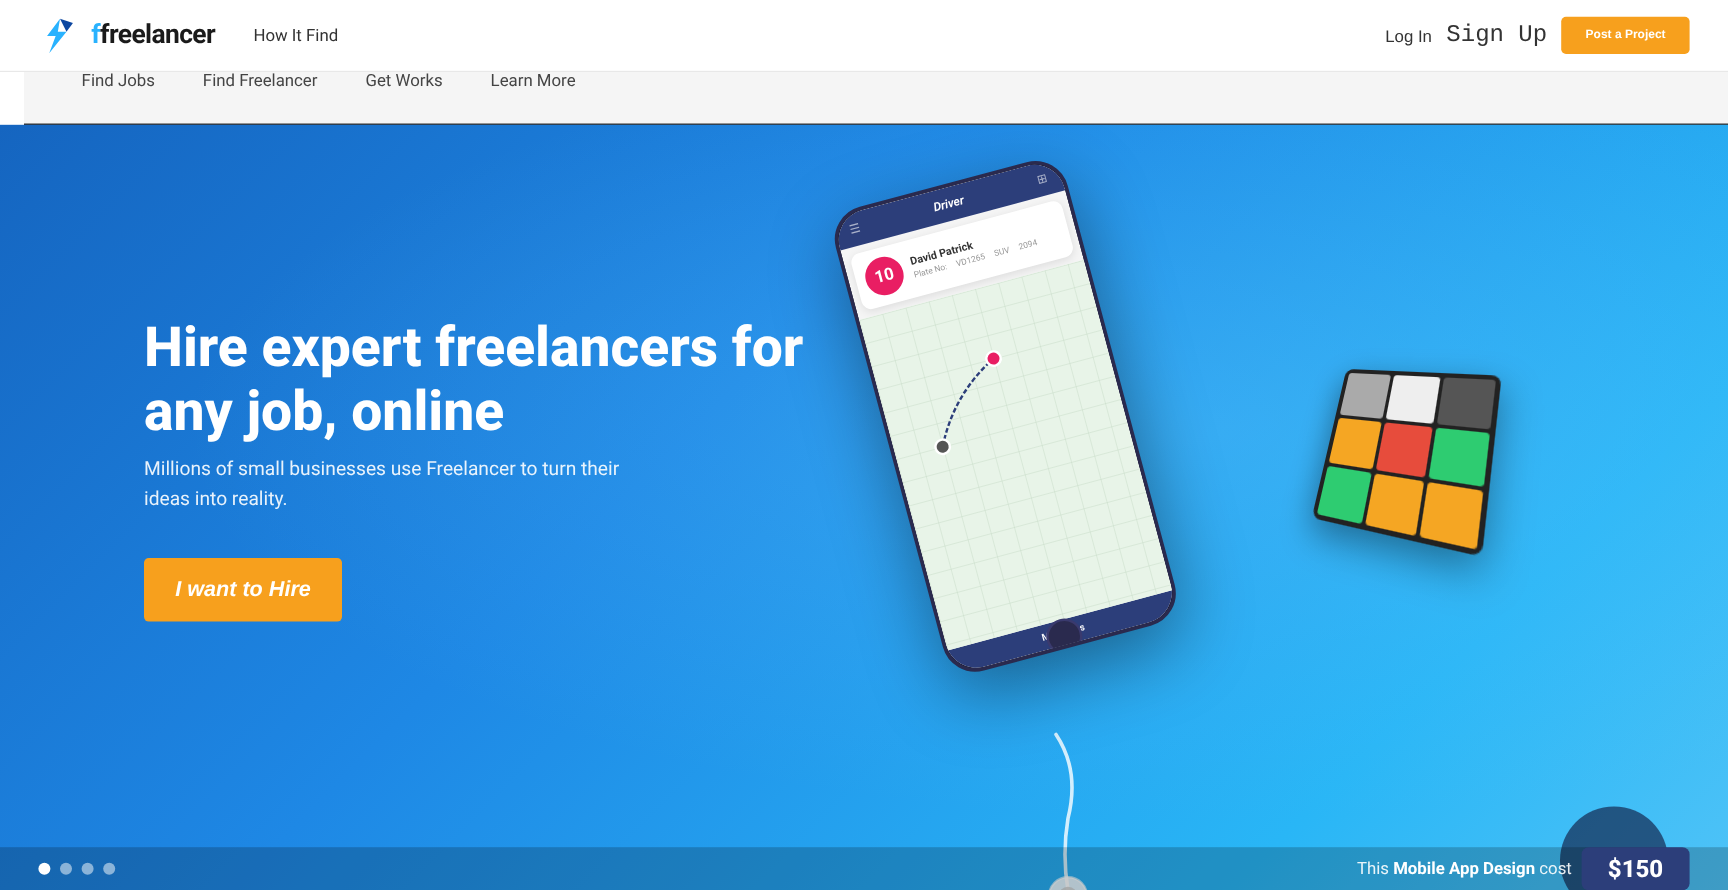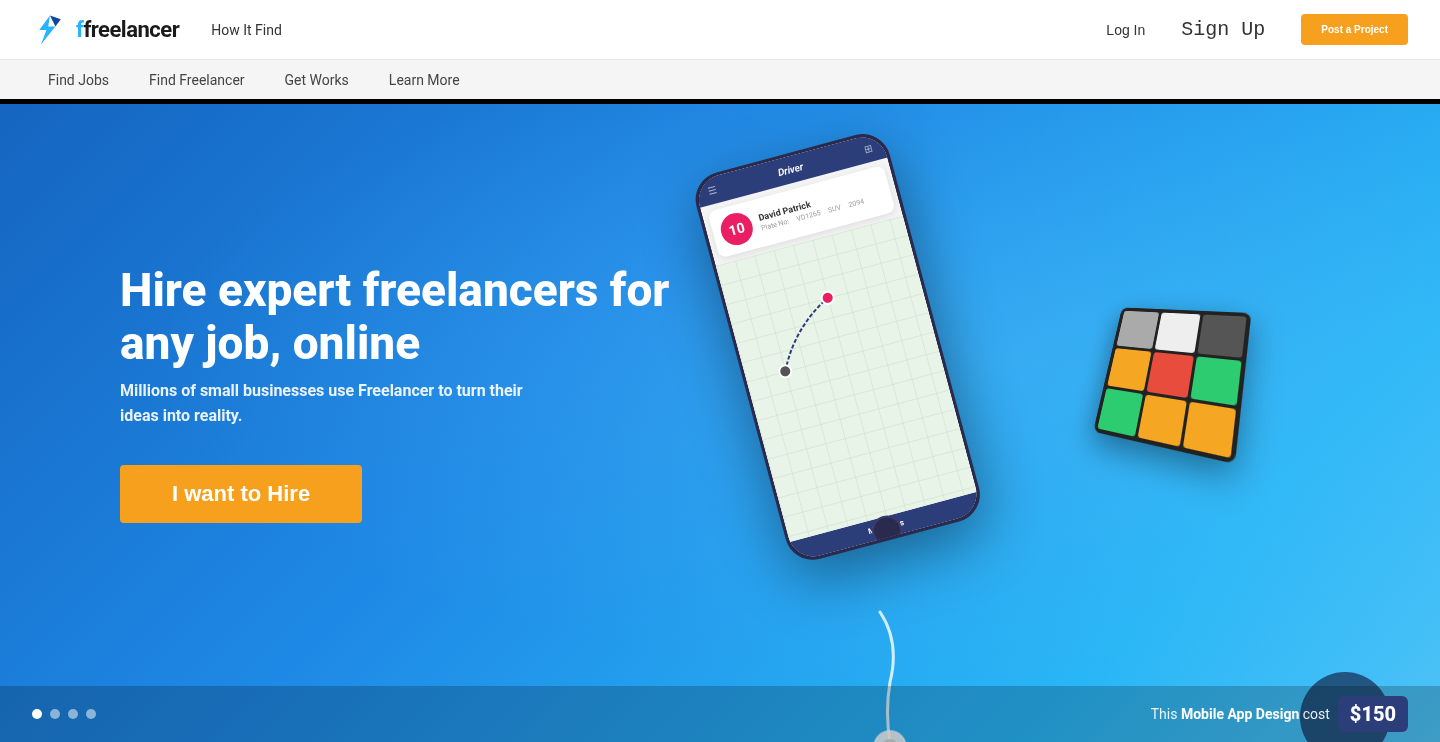--- a/index.html
+++ b/index.html
@@ -31,21 +31,21 @@
       height: 36px;
     }
     .nav-link {
       font-size: 14px;
       color: #333;
       text-decoration: none;
       cursor: pointer;
     }
     .header-right {
       display: flex;
-      gap: 36px;
+      gap: 12px;
     }
     .btn-login {
       font-size: 14px;
       color: #333;
       background: none;
       border: none;
       cursor: pointer;
     }
     .btn-signup {
       font-size: 20px;
@@ -62,26 +62,26 @@
       border-radius: 4px;
       padding: 10px 20px;
       font-size: 10px;
       font-weight: 600;
       cursor: pointer;
     }
 
     
     .subnav {
       display: flex;
-      align-items: center;
       gap: 40px;
       padding: 0 48px;
       height: 44px;
       background: #f5f5f5;
-      border-bottom: 5px solid #000000;
+      border-bottom: 1px solid #000000;
+      margin-left: 20px;
     }
     .subnav-link {
       font-size: 14px;
       color: #444;
       text-decoration: none;
       cursor: pointer;
     }
 
     
     .hero {
@@ -113,36 +113,36 @@
       color: #fff;
       line-height: 1.15;
       margin-bottom: 8px;
     }
     .hero-subtitle {
       font-size: 16px;
       color: rgba(255,255,255,0.9);
       line-height: 1.6;
       margin-bottom: 36px;
       max-width: 420px;
-      font-weight: bold;
     }
     .hero-buttons {
       display: flex;
       gap: 16px;
     }
     .btn-hire {
       background: #f7a01d;
       color: #fff;
       border: none;
       border-radius: 4px;
-      padding: 16px 52px;
-      font-size: 22px;
+      padding: 16px 26px;
+      font-size: 18px;
       font-weight: 700;
       cursor: pointer;
       white-space: nowrap;
+      font-style: italic;
     }
     .btn-work {
       background: transparent;
       color: #fff;
       border: 2px solid #fff;
       border-radius: 4px;
       padding: 16px 32px;
       font-size: 18px;
       font-weight: 700;
       cursor: pointer;
@@ -292,21 +292,21 @@
       width: 80px;
       height: 100px;
     }
 
     
     .bottom-bar {
       position: absolute;
       bottom: 0;
       left: 0;
       right: 0;
-      height: 56px;
+      height: 36px;
       background: rgba(0,0,0,0.2);
       display: flex;
       align-items: center;
       justify-content: space-between;
       padding: 0 32px;
       z-index: 4;
     }
     .dots {
       display: flex;
       gap: 8px;
@@ -330,21 +330,21 @@
     }
     .cost-label strong {
       color: #fff;
       font-weight: 700;
     }
     .cost-badge {
       background: #2c3e7a;
       color: #fff;
       font-size: 20px;
       font-weight: 800;
-      padding: 6px 12px;
+      padding: 6px 22px;
       border-radius: 6px;
     }
 
     
     .dark-circle {
       position: absolute;
       bottom: -20px;
       right: 50px;
       width: 90px;
       height: 90px;

